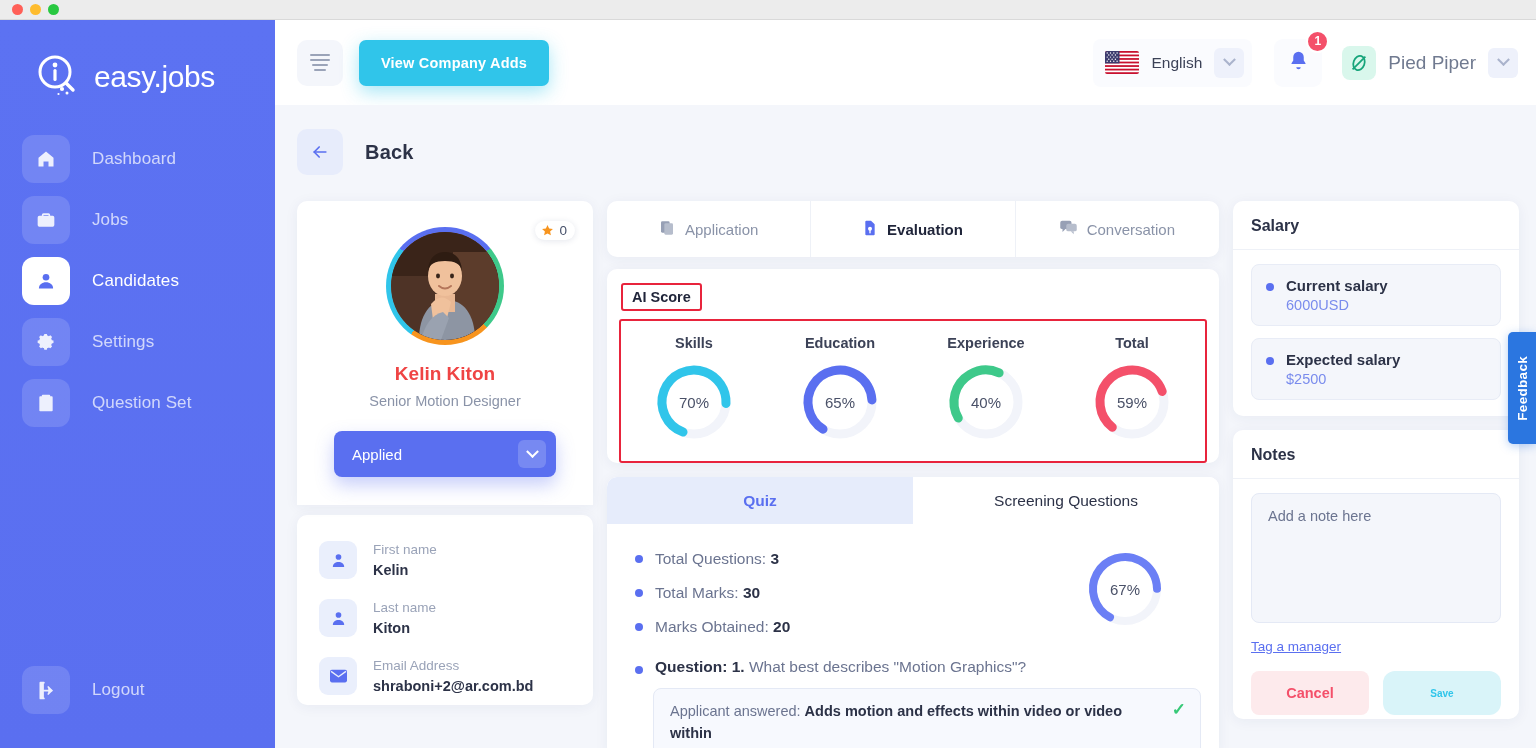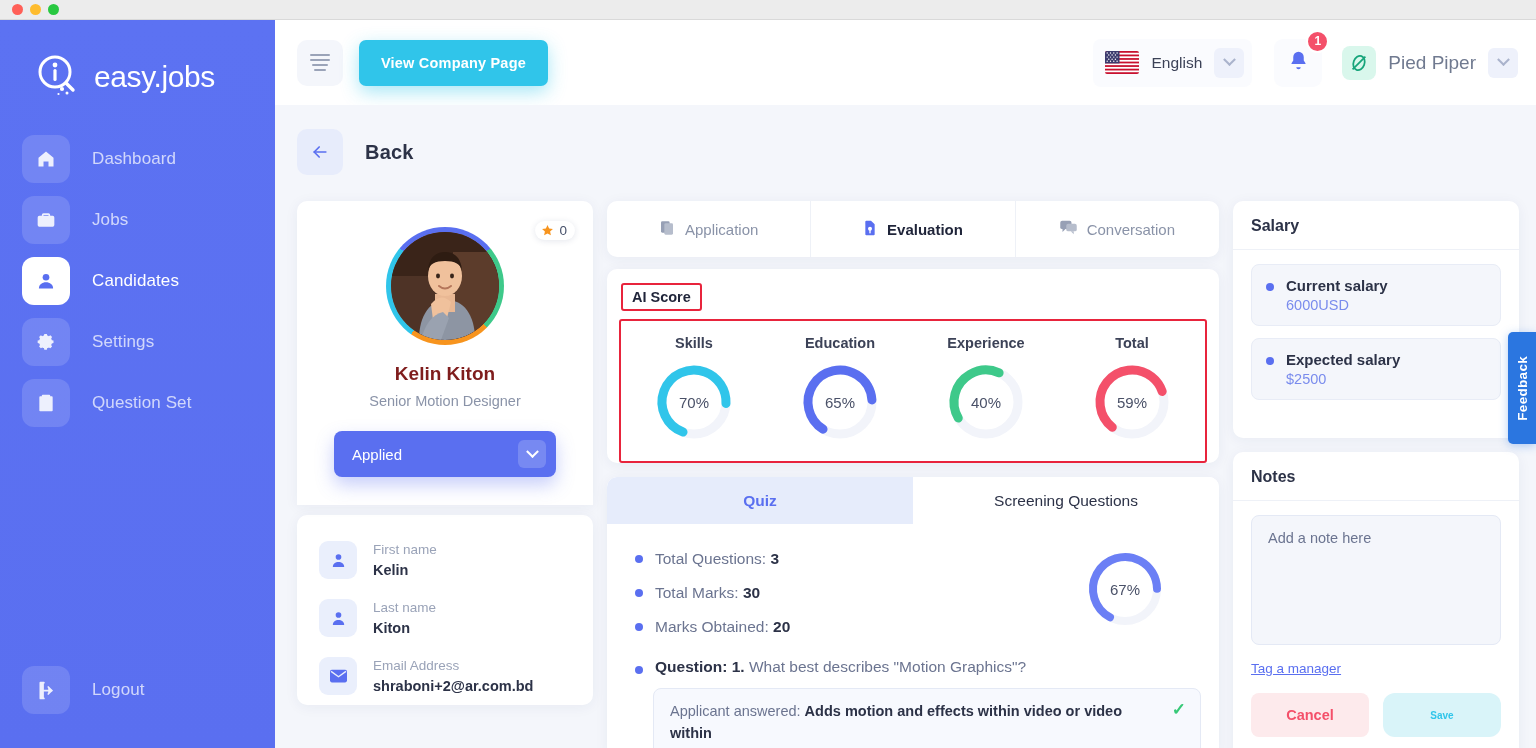--- a/index.html
+++ b/index.html
@@ -111,21 +111,21 @@
   }
   .avatar-ring{
     width:118px;height:118px;border-radius:50%;margin:0 auto;padding:5px;
     background:conic-gradient(from 135deg,#f7941e 0deg 80deg,#30c5ea 80deg 175deg,#5a6ff0 175deg 275deg,#3ec98a 275deg 360deg);
     display:flex;align-items:center;justify-content:center;
   }
   .avatar-img{
     width:100%;height:100%;border-radius:50%;overflow:hidden;position:relative;
     background:#6b4a3a;
   }
-  .cand-name{margin-top:18px;font-size:19px;font-weight:700;color:#7f1d1d;}
+  .cand-name{margin-top:18px;font-size:19px;font-weight:700;color:#ef4444;}
   .cand-role{margin-top:8px;font-size:14.5px;color:#8a93a8;}
   .status-select{
     margin:22px auto 0; width:222px;height:46px;border-radius:8px;background:#5a6ff0;
     display:flex;align-items:center;justify-content:space-between;padding:0 10px 0 18px;cursor:pointer;
     box-shadow:0 8px 18px rgba(90,111,240,.34);
   }
   .status-select span{color:#fff;font-size:15px;font-weight:400;}
   .status-chev{width:28px;height:28px;border-radius:6px;background:rgba(255,255,255,.18);display:flex;align-items:center;justify-content:center;}
   .status-chev::after{content:"";width:7px;height:7px;border-right:2px solid #fff;border-bottom:2px solid #fff;transform:rotate(45deg) translate(-2px,-2px);}
 
@@ -180,21 +180,21 @@
     margin:12px 18px 0 46px;background:#f7f9fe;border:1px solid #e4e9f5;border-radius:8px;
     padding:12px 40px 12px 16px;position:relative;min-height:44px;
   }
   .answer-text{font-size:14.5px;color:#6b7490;line-height:1.5;}
   .answer-text b{color:#2c3247;font-weight:700;}
   .tick{position:absolute;right:14px;top:10px;color:#37c978;font-size:17px;font-weight:700;}
 
   
   .right-col{width:286px;flex:0 0 286px;}
   .rc-head{padding:16px 0 14px 18px;font-size:16px;font-weight:700;color:#2c3247;border-bottom:1px solid #eef1f7;}
-  .rc-body{padding:14px 18px 26px;}
+  .rc-body{padding:14px 18px 4px;}
   .sal-item{
     background:#f4f6fb;border:1px solid #e8ecf6;border-radius:8px;padding:12px 14px;
     display:flex;gap:12px;align-items:flex-start;margin-bottom:12px;
   }
   .sal-dot{width:8px;height:8px;border-radius:50%;background:#5a6ff0;margin-top:6px;flex:0 0 auto;}
   .sal-label{font-size:15px;font-weight:700;color:#2c3247;}
   .sal-value{font-size:14.5px;color:#7a8ced;margin-top:3px;}
   .notearea{
     width:100%;height:130px;background:#f4f6fb;border:1px solid #e4e9f5;border-radius:8px;
     padding:14px 16px;font-size:14.5px;color:#6b7490;resize:none;outline:none;
@@ -300,21 +300,21 @@
     </div>
   </aside>
 
   <header class="topbar">
     <div class="hamburger">
       <i></i>
         <i></i>
         <i></i>
         <i></i>
     </div>
-    <button class="view-company">View Company Page</button>
+    <button class="view-company">View Company Adds</button>
 
     <div class="topbar-right">
       <div class="lang-box">
         <span class="flag">
           <svg width="34" height="23" viewBox="0 0 34 23">
             <rect width="34" height="23" fill="#fff"></rect>
             <g fill="#c8102e">
               <rect y="0" width="34" height="1.77"></rect>
               <rect y="3.54" width="34" height="1.77"></rect>
               <rect y="7.08" width="34" height="1.77"></rect>

